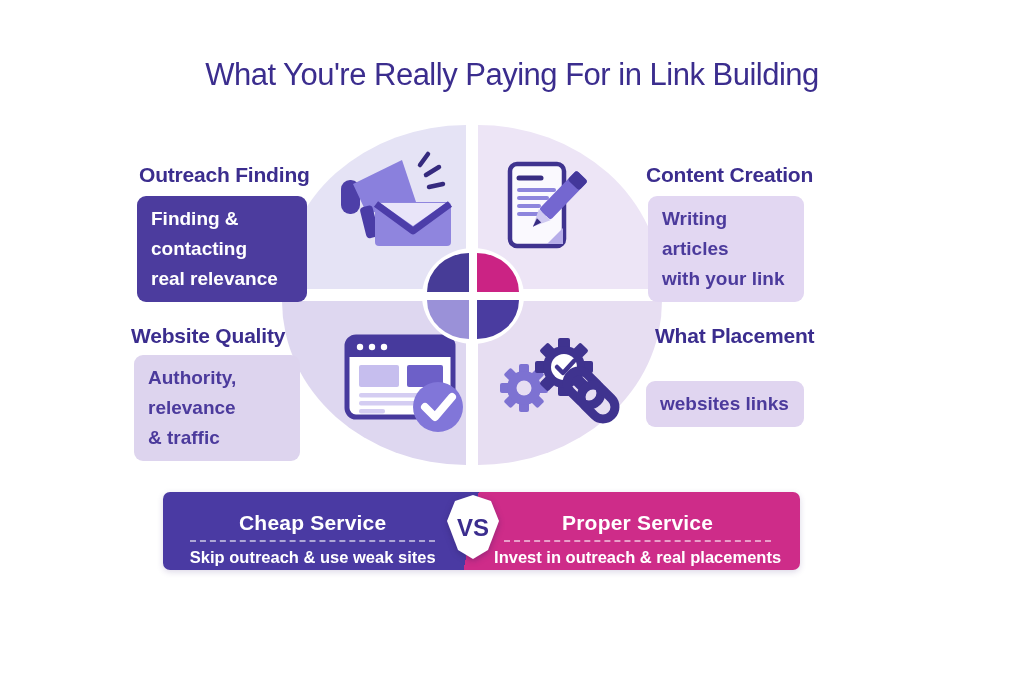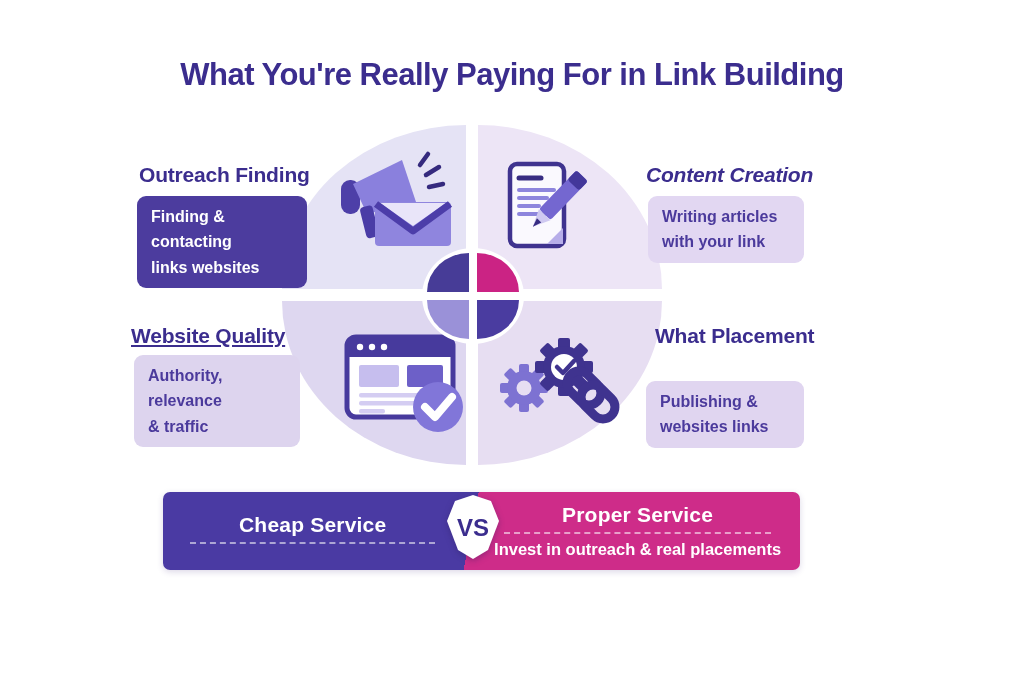--- a/index.html
+++ b/index.html
@@ -2,21 +2,21 @@
 <html style="--heading: #3b2d8e; --quad-tl: #e5e3f5; --quad-tr: #ede5f6; --quad-bl: #ded7f0; --quad-br: #e7def2; --mini-tl: #473c97; --mini-tr: #cb2384; --mini-bl: #9a91d8; --mini-br: #4a3ca0; --box-dark: #4c3c9e; --box-tr: #e2d7f2; --box-bl: #ddd4ee; --box-br: #e0d5f0; --box-text: #4b3a9c; --bar-left: #4a3aa3; --bar-right: #ce2c89; --icon-dark: #3f338f; --icon-mid: #7b6fd4; --icon-light: #8d85dd;"><head>
 <meta charset="utf-8">
 <style>
   html,body{margin:0;padding:0;background:#fff;}
   .canvas{
     position:relative;width:1024px;height:683px;background:#ffffff;
     font-family:"Liberation Sans", sans-serif;overflow:hidden;
   }
   .title{
     position:absolute;left:0;right:0;top:57px;text-align:center;
-    font-size:31px;font-weight:700;color:var(--heading,#3b2d8e);letter-spacing:-0.5px;
+    font-size:31px;font-weight:400;color:var(--heading,#3b2d8e);letter-spacing:-0.5px;
   }
   
   .pie{position:absolute;left:282px;top:125px;width:380px;height:340px;}
   .pie .q{position:absolute;width:184px;height:164px;}
   .q-tl{left:0;top:0;background:var(--quad-tl,#e5e3f5);border-top-left-radius:100% 100%;}
   .q-tr{right:0;top:0;background:var(--quad-tr,#ede5f6);border-top-right-radius:100% 100%;}
   .q-bl{left:0;bottom:0;background:var(--quad-bl,#ded7f0);border-bottom-left-radius:100% 100%;}
   .q-br{right:0;bottom:0;background:var(--quad-br,#e7def2);border-bottom-right-radius:100% 100%;}
   
   .mini{position:absolute;left:427px;top:253px;width:92px;height:86px;}
@@ -25,37 +25,37 @@
   .mq-tl{left:0;top:0;background:var(--mini-tl,#473c97);border-top-left-radius:100% 100%;}
   .mq-tr{right:0;top:0;background:var(--mini-tr,#cb2384);border-top-right-radius:100% 100%;}
   .mq-bl{left:0;bottom:0;background:var(--mini-bl,#9a91d8);border-bottom-left-radius:100% 100%;}
   .mq-br{right:0;bottom:0;background:var(--mini-br,#4a3ca0);border-bottom-right-radius:100% 100%;}
   
   .sec-heading{
     position:absolute;font-size:21px;font-weight:800;color:var(--heading,#3b2d8e);
     letter-spacing:-0.2px;line-height:1.12;
   }
   .pill{
-    position:absolute;border-radius:9px;font-size:16px;font-weight:700;
+    position:absolute;border-radius:9px;font-size:19px;font-weight:700;
     line-height:1.58;padding:8px 10px 8px 14px;
   }
   .pill span{display:block;}
   .pill-dark{background:var(--box-dark,#4c3c9e);color:#ffffff;}
   .pill-light{color:var(--box-text,#4b3a9c);}
   .pill-tr{background:var(--box-tr,#e2d7f2);}
   .pill-bl{background:var(--box-bl,#ddd4ee);}
   .pill-br{background:var(--box-br,#e0d5f0);}
   .icon-wrap{position:absolute;}
   
   .vsbar{
     position:absolute;left:163px;top:492px;width:637px;height:78px;border-radius:7px;
     background:linear-gradient(101deg,var(--bar-left,#4a3aa3) 0 48.4%,var(--bar-right,#ce2c89) 48.4% 100%);
     box-shadow:0 2px 6px rgba(60,40,120,0.18);
   }
-  .vs-half{position:absolute;top:0;height:100%;display:flex;flex-direction:column;justify-content:center;align-items:center;color:#fff;}
+  .vs-half{position:absolute;top:8px;height:100%;display:flex;flex-direction:column;justify-content:center;align-items:center;color:#fff;}
   .vs-left{left:0;width:47%;}
   .vs-right{right:0;width:51%;}
   .vs-title{font-size:21px;font-weight:800;letter-spacing:0.2px;}
   .vs-dash{width:82%;border-top:2px dashed rgba(255,255,255,0.55);margin:5px 0 6px 0;}
   .vs-sub{font-size:16.5px;font-weight:700;}
   .vs-badge{position:absolute;left:444px;top:495px;width:58px;height:66px;filter:drop-shadow(0 2px 3px rgba(40,25,90,0.35));}
   .vs-badge text{font-family:"Liberation Sans", sans-serif;font-size:24px;font-weight:800;fill:var(--heading,#3b2d8e);}
 </style>
 </head>
 <body>
@@ -154,47 +154,47 @@
     <div class="ring"></div>
     <div class="mq mq-tl"></div>
     <div class="mq mq-tr"></div>
     <div class="mq mq-bl"></div>
     <div class="mq mq-br"></div>
   </div>
 
   <div class="sec-heading" style="left:139px;top:163px;">Outreach Finding</div>
   <div class="pill pill-dark" style="left:137px;top:196px;width:146px;">
     <span>Finding &amp; contacting</span>
-    <span>links websites</span>
-  </div>
-
-  <div class="sec-heading" style="left:646px;top:163px;font-style:italic;">Content Creation</div>
+    <span>real relevance</span>
+  </div>
+
+  <div class="sec-heading" style="left:646px;top:163px;">Content Creation</div>
   <div class="pill pill-light pill-tr" style="left:648px;top:196px;width:132px;">
     <span>Writing articles</span>
     <span>with your link</span>
   </div>
 
-  <div class="sec-heading" style="left:131px;top:324px;text-decoration:underline;">Website Quality</div>
+  <div class="sec-heading" style="left:131px;top:324px;">Website Quality</div>
   <div class="pill pill-light pill-bl" style="left:134px;top:355px;width:142px;">
     <span>Authority, relevance</span>
     <span>&amp; traffic</span>
   </div>
 
   <div class="sec-heading" style="left:655px;top:324px;">
     <span style="display:block;">What Placement</span>
   </div>
   <div class="pill pill-light pill-br" style="left:646px;top:381px;width:134px;">
-    <span>Publishing &amp;</span>
     <span>websites links</span>
   </div>
 
   <div class="vsbar">
     <div class="vs-half vs-left">
       <div class="vs-title">Cheap Service</div>
       <div class="vs-dash"></div>
+      <div class="vs-sub">Skip outreach &amp; use weak sites</div>
     </div>
     <div class="vs-half vs-right">
       <div class="vs-title">Proper Service</div>
       <div class="vs-dash"></div>
       <div class="vs-sub">Invest in outreach &amp; real placements</div>
     </div>
   </div>
   <svg class="vs-badge" viewBox="0 0 58 66">
     <polygon points="29,0 47,6 55,26 44,55 29,64 14,55 3,26 11,6" fill="#ffffff"></polygon>
     <text x="29" y="41" text-anchor="middle">VS</text>

